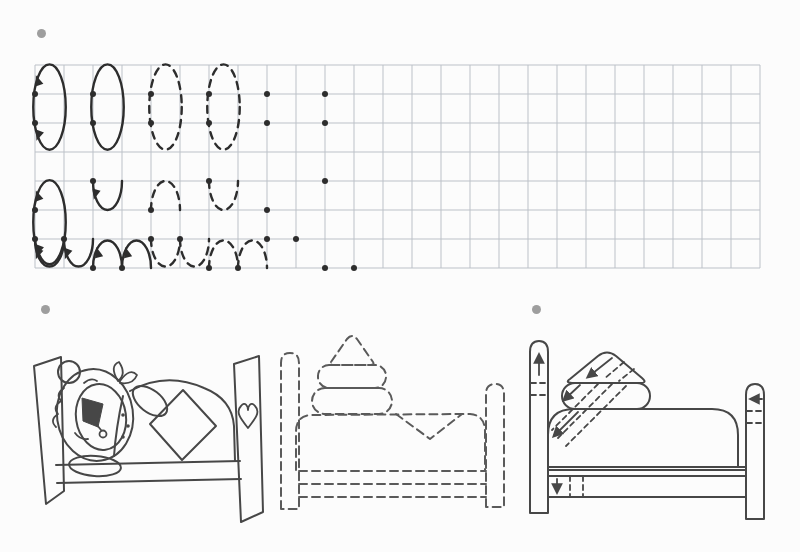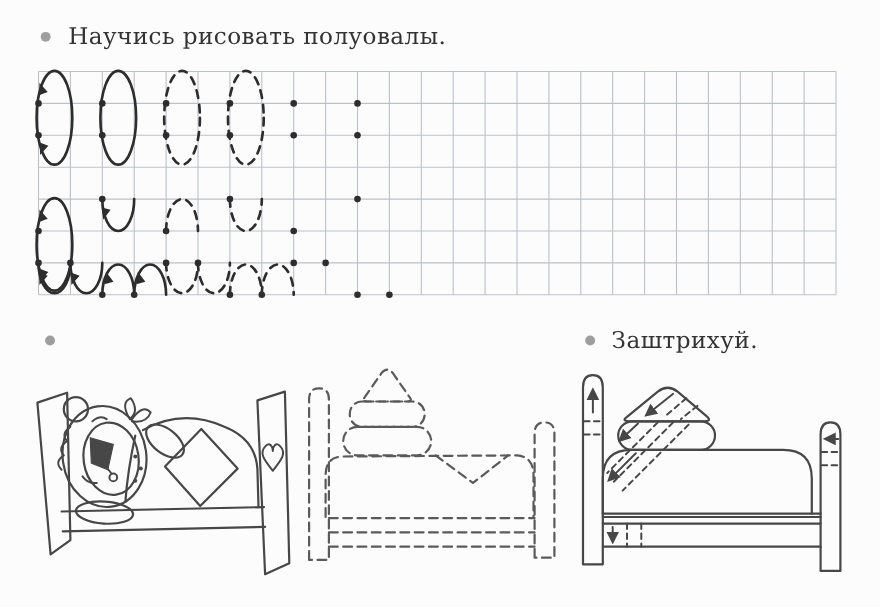--- a/index.html
+++ b/index.html
@@ -26,21 +26,20 @@
   .trc{stroke:var(--dash);stroke-width:2;fill:none;stroke-dasharray:8 5;
        stroke-linecap:round;stroke-linejoin:round;}
   .mini{fill:var(--art);}
 </style>
 </head>
 <body>
 
 <div class="page">
 
   <span class="bullet" style="left:37px;top:29px"></span>
-  <div class="title" style="left:62px;top:21px">Научись рисовать полуовалы.</div>
 
   <svg width="800" height="290" viewBox="0 0 800 290" style="left:0;top:0">
       <line x1="35" y1="65" x2="35" y2="268" class="gl"></line>
       <line x1="64" y1="65" x2="64" y2="268" class="gl"></line>
       <line x1="93" y1="65" x2="93" y2="268" class="gl"></line>
       <line x1="122" y1="65" x2="122" y2="268" class="gl"></line>
       <line x1="151" y1="65" x2="151" y2="268" class="gl"></line>
       <line x1="180" y1="65" x2="180" y2="268" class="gl"></line>
       <line x1="209" y1="65" x2="209" y2="268" class="gl"></line>
       <line x1="238" y1="65" x2="238" y2="268" class="gl"></line>
@@ -123,21 +122,20 @@
       <path d="M0,-6 L4.2,4.5 L-4.2,4.5 Z" transform="translate(95.32,194.05) rotate(195)" class="dotf"></path>
       <path d="M0,-6 L4.2,4.5 L-4.2,4.5 Z" transform="translate(37.9,253.5) rotate(200)" class="dotf"></path>
       <path d="M0,-6 L4.2,4.5 L-4.2,4.5 Z" transform="translate(66.9,253.5) rotate(200)" class="dotf"></path>
       <path d="M0,-6 L4.2,4.5 L-4.2,4.5 Z" transform="translate(97.93,252.92000000000002) rotate(-15)" class="dotf"></path>
       <path d="M0,-6 L4.2,4.5 L-4.2,4.5 Z" transform="translate(126.92999999999999,252.92000000000002) rotate(-15)" class="dotf"></path>
     </svg>
 
   <span class="bullet" style="left:41px;top:305px"></span>
 
   <span class="bullet" style="left:532px;top:305px"></span>
-  <div class="title" style="left:556px;top:297px">Заштрихуй.</div>
 
   <svg width="244" height="200" viewBox="0 0 244 200" style="left:26px;top:336px">
     <g>
       <path class="art" d="M8,30 L35,21 L38,155 L20,168 Z"></path>
     </g>
     <g>
       <path class="art" d="M208,28 L233,20 L237,176 L215,186 Z"></path>
       <path class="art thin" d="M222,92 C215,83 209,76 215,70 C219,65 222,70 222,74 C222,70 225,65 229,70 C235,76 229,83 222,92 Z"></path>
     </g>
     <g>

